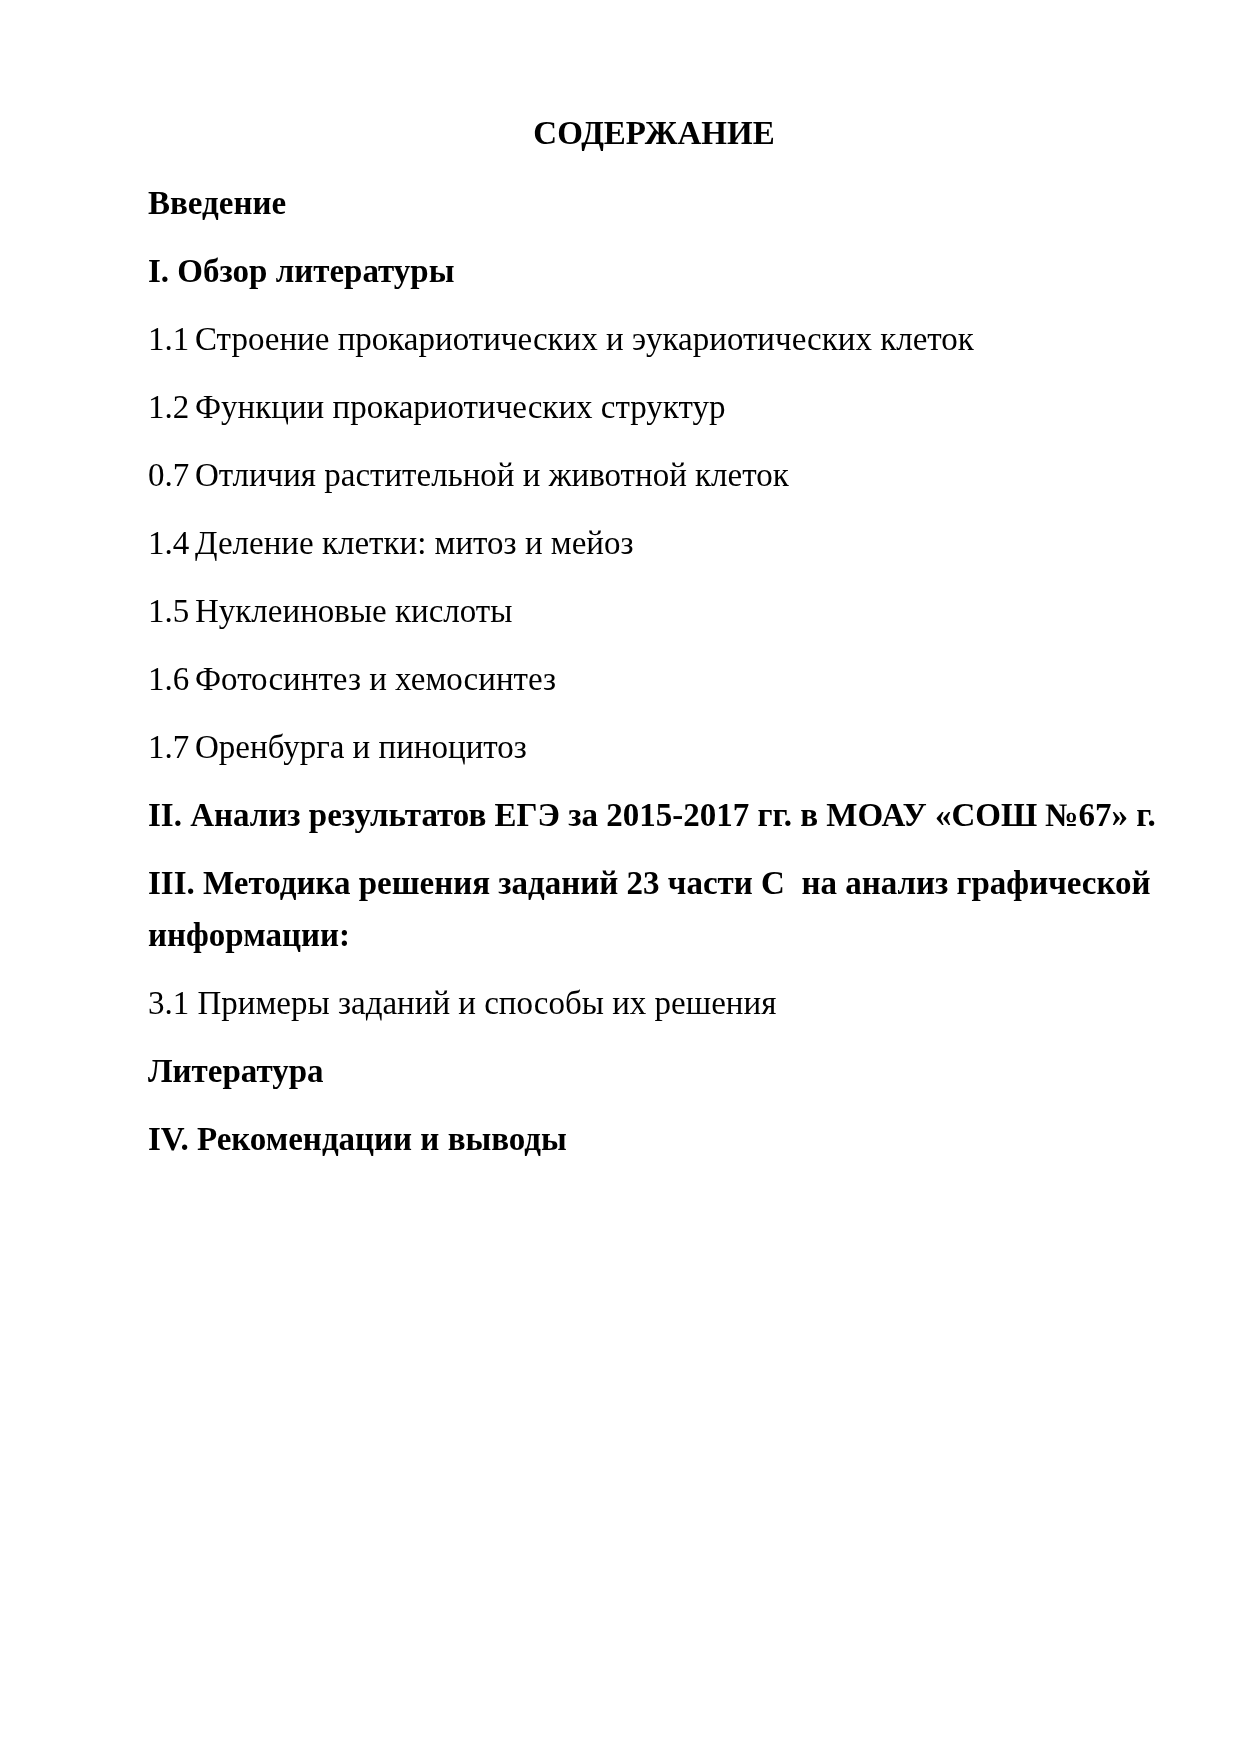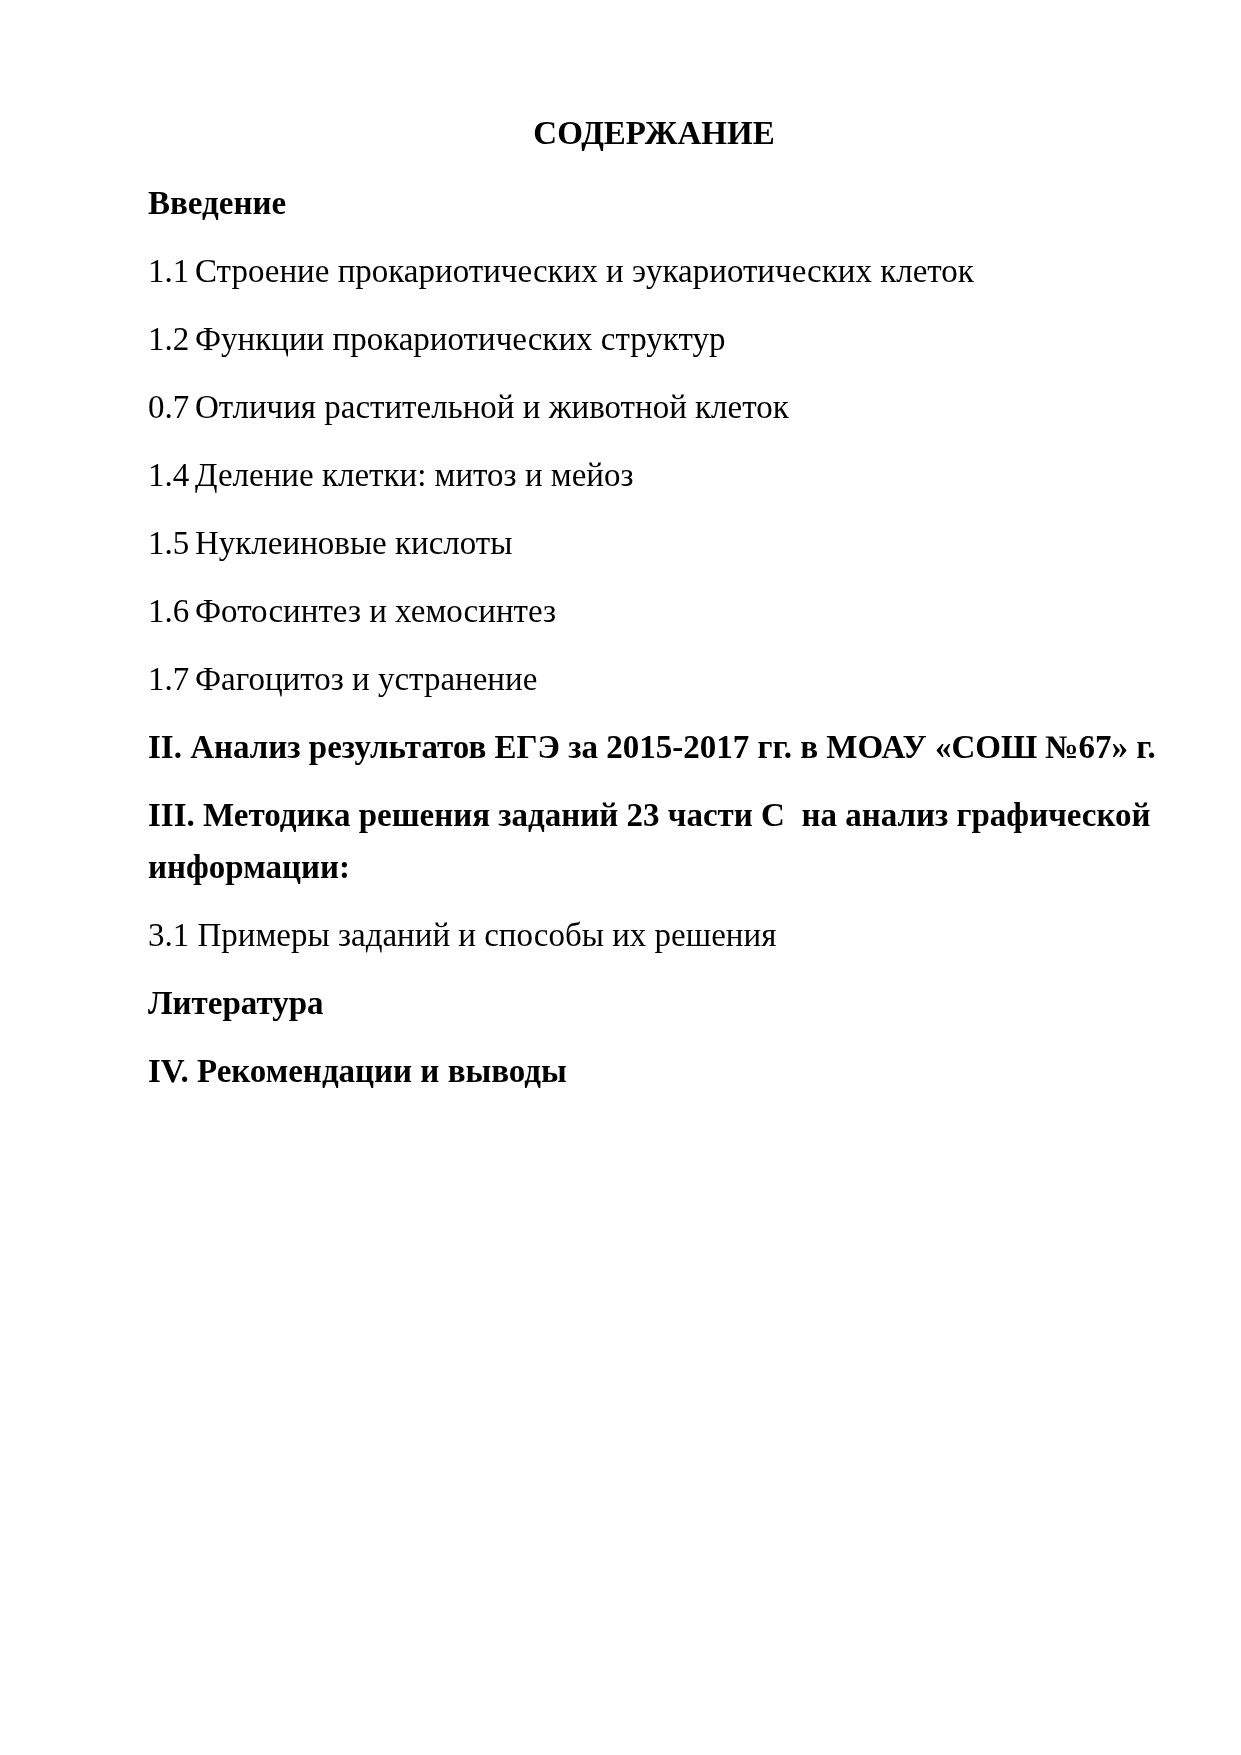--- a/index.html
+++ b/index.html
@@ -38,39 +38,42 @@
 </head>
 <body>
 
 <div class="page">
   <div class="doc-title">СОДЕРЖАНИЕ</div>
   <div>
       <div class="toc-item">
         <div class="toc-line"><span class="bold">Введение</span></div>
       </div>
       <div class="toc-item">
+        <div class="toc-line"><span class="bold">I. Обзор литературы</span></div>
+      </div>
+      <div class="toc-item">
         <div class="toc-line"><span class="toc-num">1.1</span><span>Строение прокариотических и эукариотических клеток</span></div>
       </div>
       <div class="toc-item">
         <div class="toc-line"><span class="toc-num">1.2</span><span>Функции прокариотических структур</span></div>
       </div>
       <div class="toc-item">
         <div class="toc-line"><span class="toc-num">0.7</span><span>Отличия растительной и животной клеток</span></div>
       </div>
       <div class="toc-item">
         <div class="toc-line"><span class="toc-num">1.4</span><span>Деление клетки: митоз и мейоз</span></div>
       </div>
       <div class="toc-item">
         <div class="toc-line"><span class="toc-num">1.5</span><span>Нуклеиновые кислоты</span></div>
       </div>
       <div class="toc-item">
         <div class="toc-line"><span class="toc-num">1.6</span><span>Фотосинтез и хемосинтез</span></div>
       </div>
       <div class="toc-item">
-        <div class="toc-line"><span class="toc-num">1.7</span><span>Фагоцитоз и устранение</span></div>
+        <div class="toc-line"><span class="toc-num">1.7</span><span>Оренбурга и пиноцитоз</span></div>
       </div>
       <div class="toc-item">
         <div class="toc-line"><span class="bold">II. Анализ результатов ЕГЭ за 2015-2017 гг. в МОАУ «СОШ №67» г.</span></div>
       </div>
       <div class="toc-item">
         <div class="toc-line"><span class="bold">III. Методика решения заданий 23 части С  на анализ графической</span></div>
         <div class="toc-line"><span class="bold">информации:</span></div>
       </div>
       <div class="toc-item">
         <div class="toc-line"><span>3.1 Примеры заданий и способы их решения</span></div>

